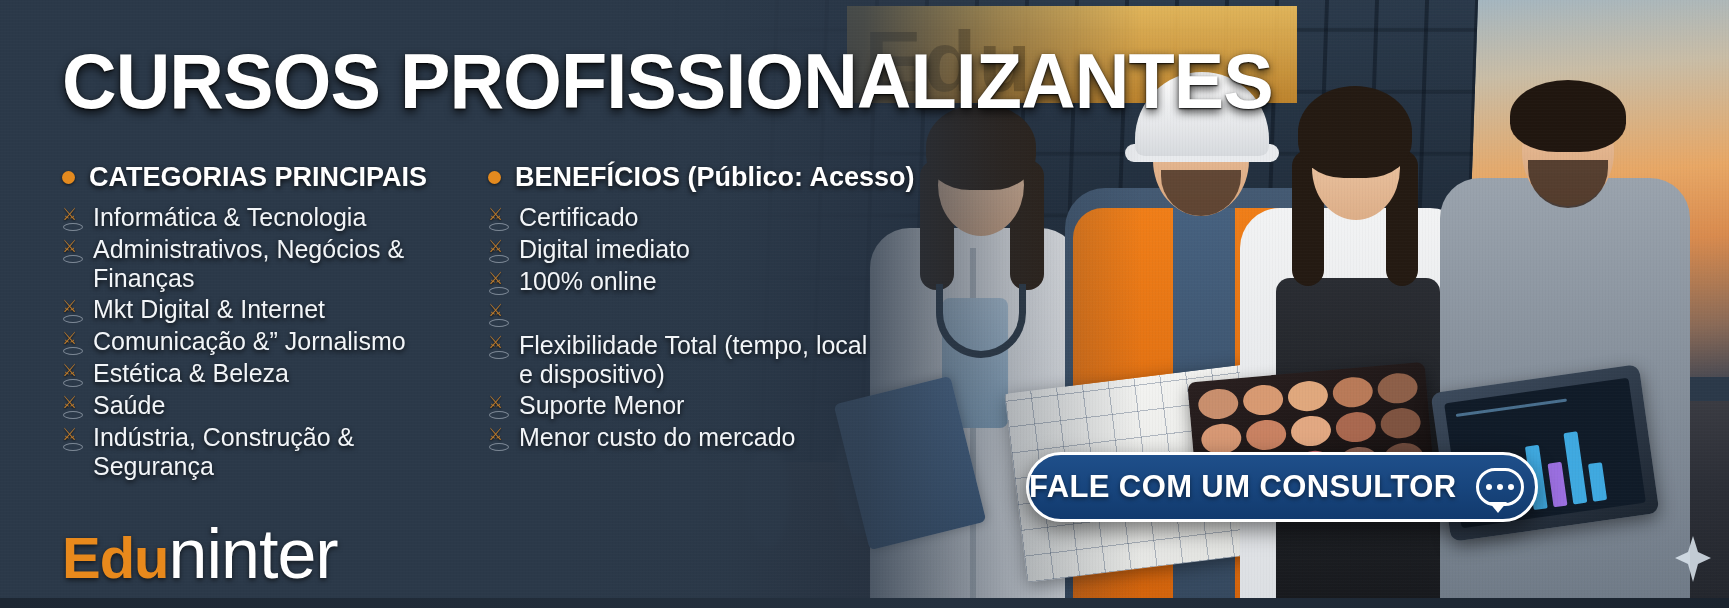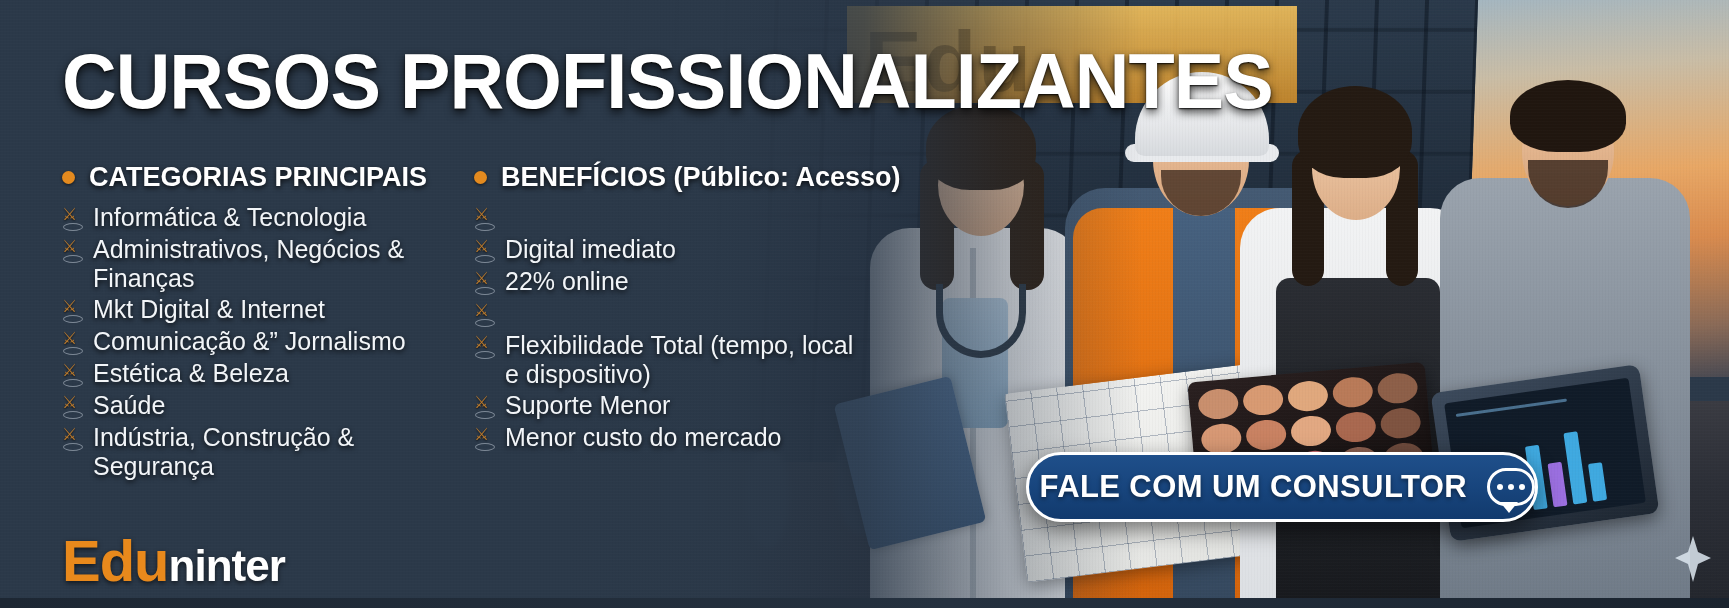--- a/index.html
+++ b/index.html
@@ -182,21 +182,21 @@
   .headline{
     position:absolute; left:62px; top:42px;
     font-size:78px; line-height:1; font-weight:bold;
     color:#ffffff; letter-spacing:-1px;
     transform:scaleX(.97);
     transform-origin:left center;
     text-shadow:0 4px 10px rgba(0,0,0,.75), 0 1px 2px rgba(0,0,0,.9);
     white-space:nowrap;
   }
 
-  .cols{ position:absolute; left:62px; top:162px; display:flex; gap:12px; }
+  .cols{ position:absolute; left:62px; top:162px; display:flex; gap:26px; }
   .col{ width:400px; }
   .col-head{
     display:flex; align-items:center; gap:14px;
     margin-bottom:10px;
   }
   .dot{
     width:13px; height:13px; border-radius:50%;
     background:#e38a1f; flex:0 0 auto;
     box-shadow:0 1px 3px rgba(0,0,0,.6);
   }
@@ -227,36 +227,36 @@
   li .txt{ flex:1 1 auto; }
 
   
   .logo{ position:absolute; left:62px; bottom:14px; width:340px; }
   .logo-row{ display:flex; align-items:baseline; }
   .logo-edu{
     font-size:58px; font-weight:bold; color:#e8891c; letter-spacing:-1px;
     text-shadow:0 2px 5px rgba(0,0,0,.6);
   }
   .logo-ninter{
-    font-size:44px; font-weight:bold; color:#ffffff; letter-spacing:-1px;
+    font-size:70px; font-weight:normal; color:#ffffff; letter-spacing:-1px;
     text-shadow:0 2px 5px rgba(0,0,0,.6);
   }
   .logo-tag{
     font-size:16px; color:#e9edf1; text-align:right;
     margin-top:-8px; padding-right:4px;
     text-shadow:0 1px 3px rgba(0,0,0,.7);
   }
 
   
   .cta{
     position:absolute; left:1026px; bottom:86px;
     width:512px; height:70px; border-radius:38px;
     background:linear-gradient(180deg,#1f4f8a 0%, #17447c 55%, #123a6d 100%);
     border:3px solid #ffffff;
-    display:flex; align-items:center; justify-content:flex-end; gap:20px;
+    display:flex; align-items:center; justify-content:flex-start; gap:20px;
     box-shadow:0 8px 22px rgba(0,0,0,.5);
     cursor:pointer;
   }
   .cta-label{
     font-size:31px; font-weight:bold; color:#ffffff; letter-spacing:.4px;
     text-shadow:0 2px 4px rgba(0,0,0,.45);
   }
   .chat-icon{
     width:48px; height:38px; border:3px solid #fff; border-radius:20px;
     position:relative; display:flex; align-items:center; justify-content:center; gap:5px;
@@ -430,34 +430,35 @@
       <div class="col-head">
         <span class="dot"></span>
         <span class="col-title">BENEFÍCIOS (Público: Acesso)</span>
       </div>
       <ul class="items">
         <li>
           <span class="bullet-icon">
             <span class="glyph">⚔</span>
               <span class="ring"></span>
           </span>
+          <span class="txt">Certificado</span>
         </li>
         <li>
           <span class="bullet-icon">
             <span class="glyph">⚔</span>
               <span class="ring"></span>
           </span>
           <span class="txt">Digital imediato</span>
         </li>
         <li>
           <span class="bullet-icon">
             <span class="glyph">⚔</span>
               <span class="ring"></span>
           </span>
-          <span class="txt">22% online</span>
+          <span class="txt">100% online</span>
         </li>
         <li>
           <span class="bullet-icon">
             <span class="glyph">⚔</span>
               <span class="ring"></span>
           </span>
         </li>
         <li>
           <span class="bullet-icon">
             <span class="glyph">⚔</span>

